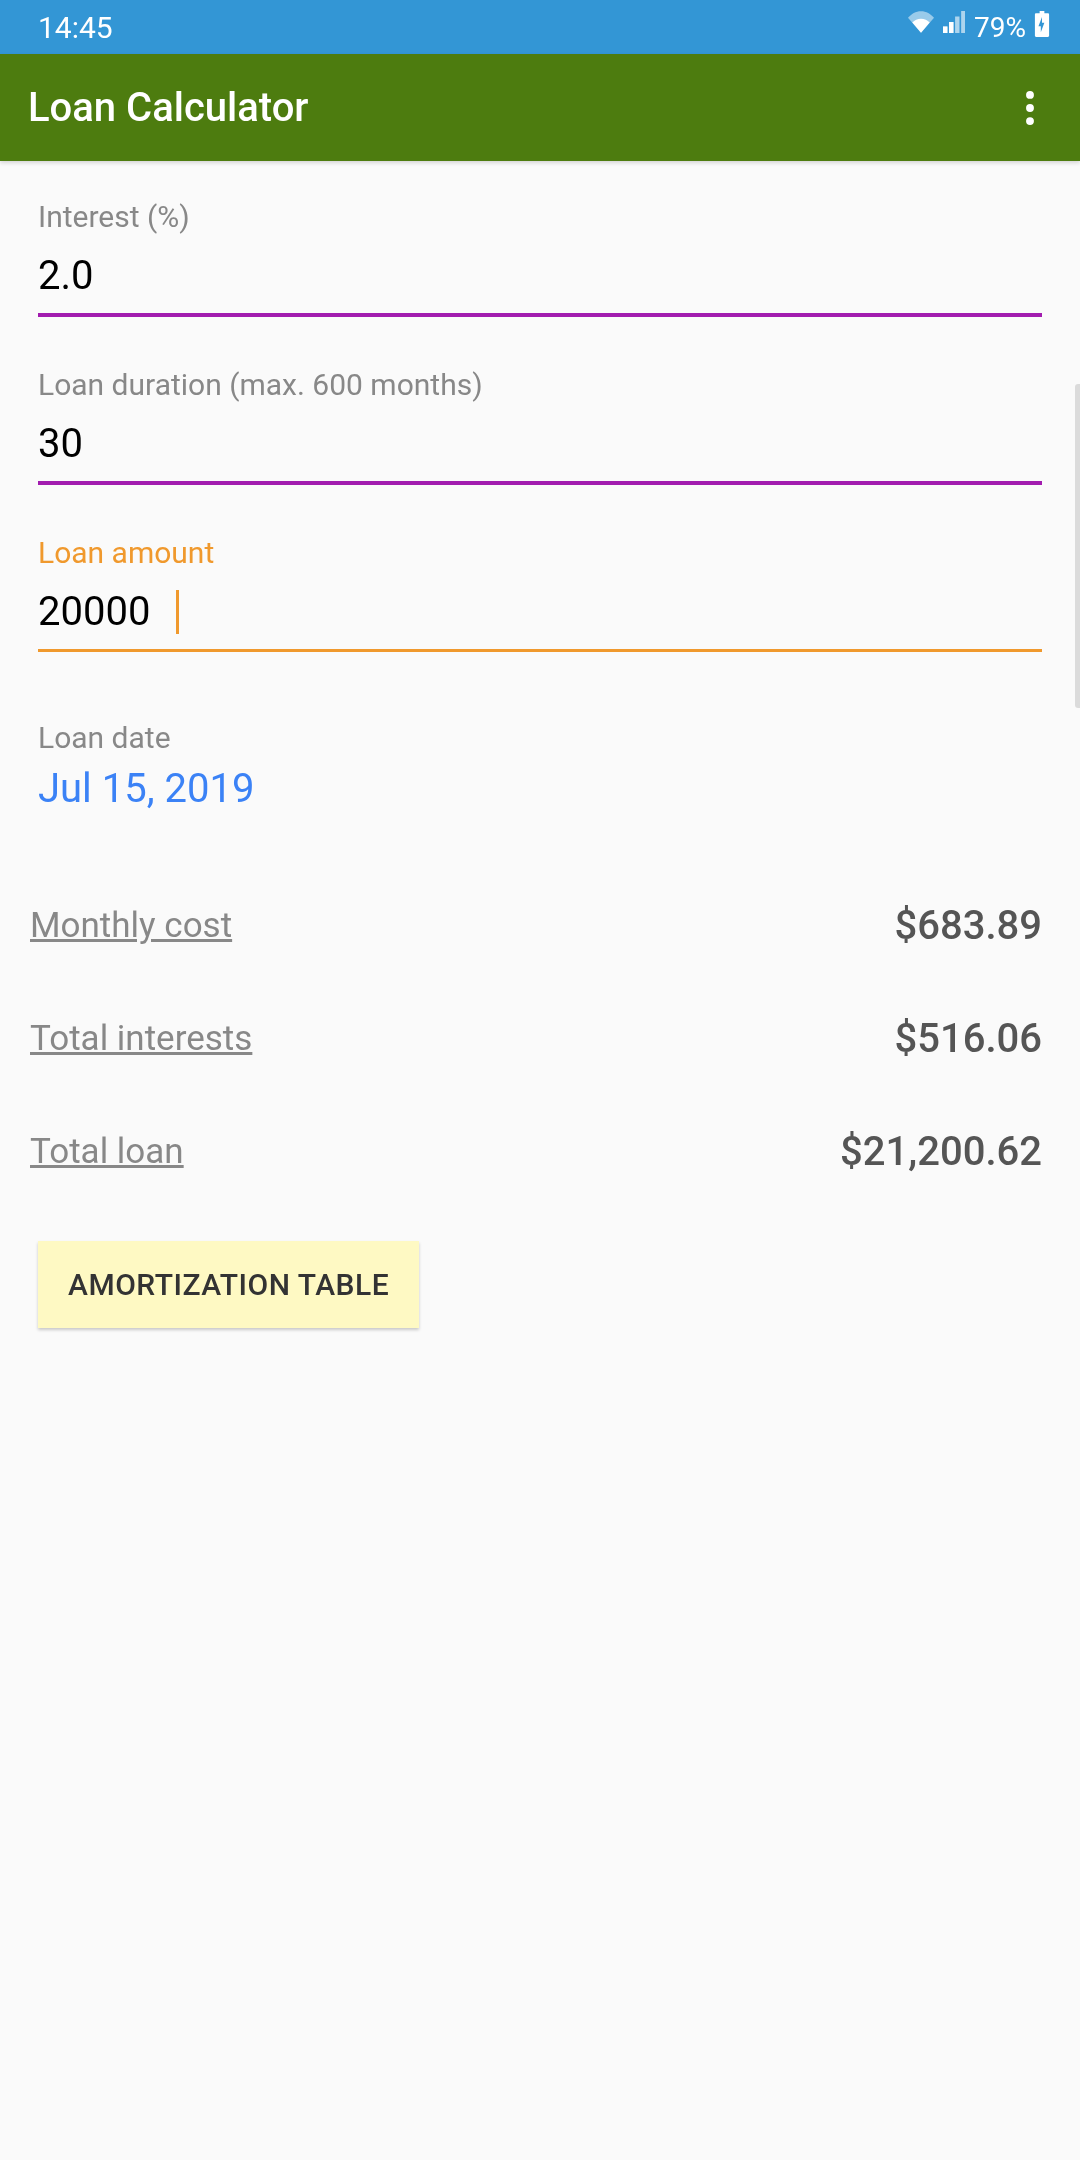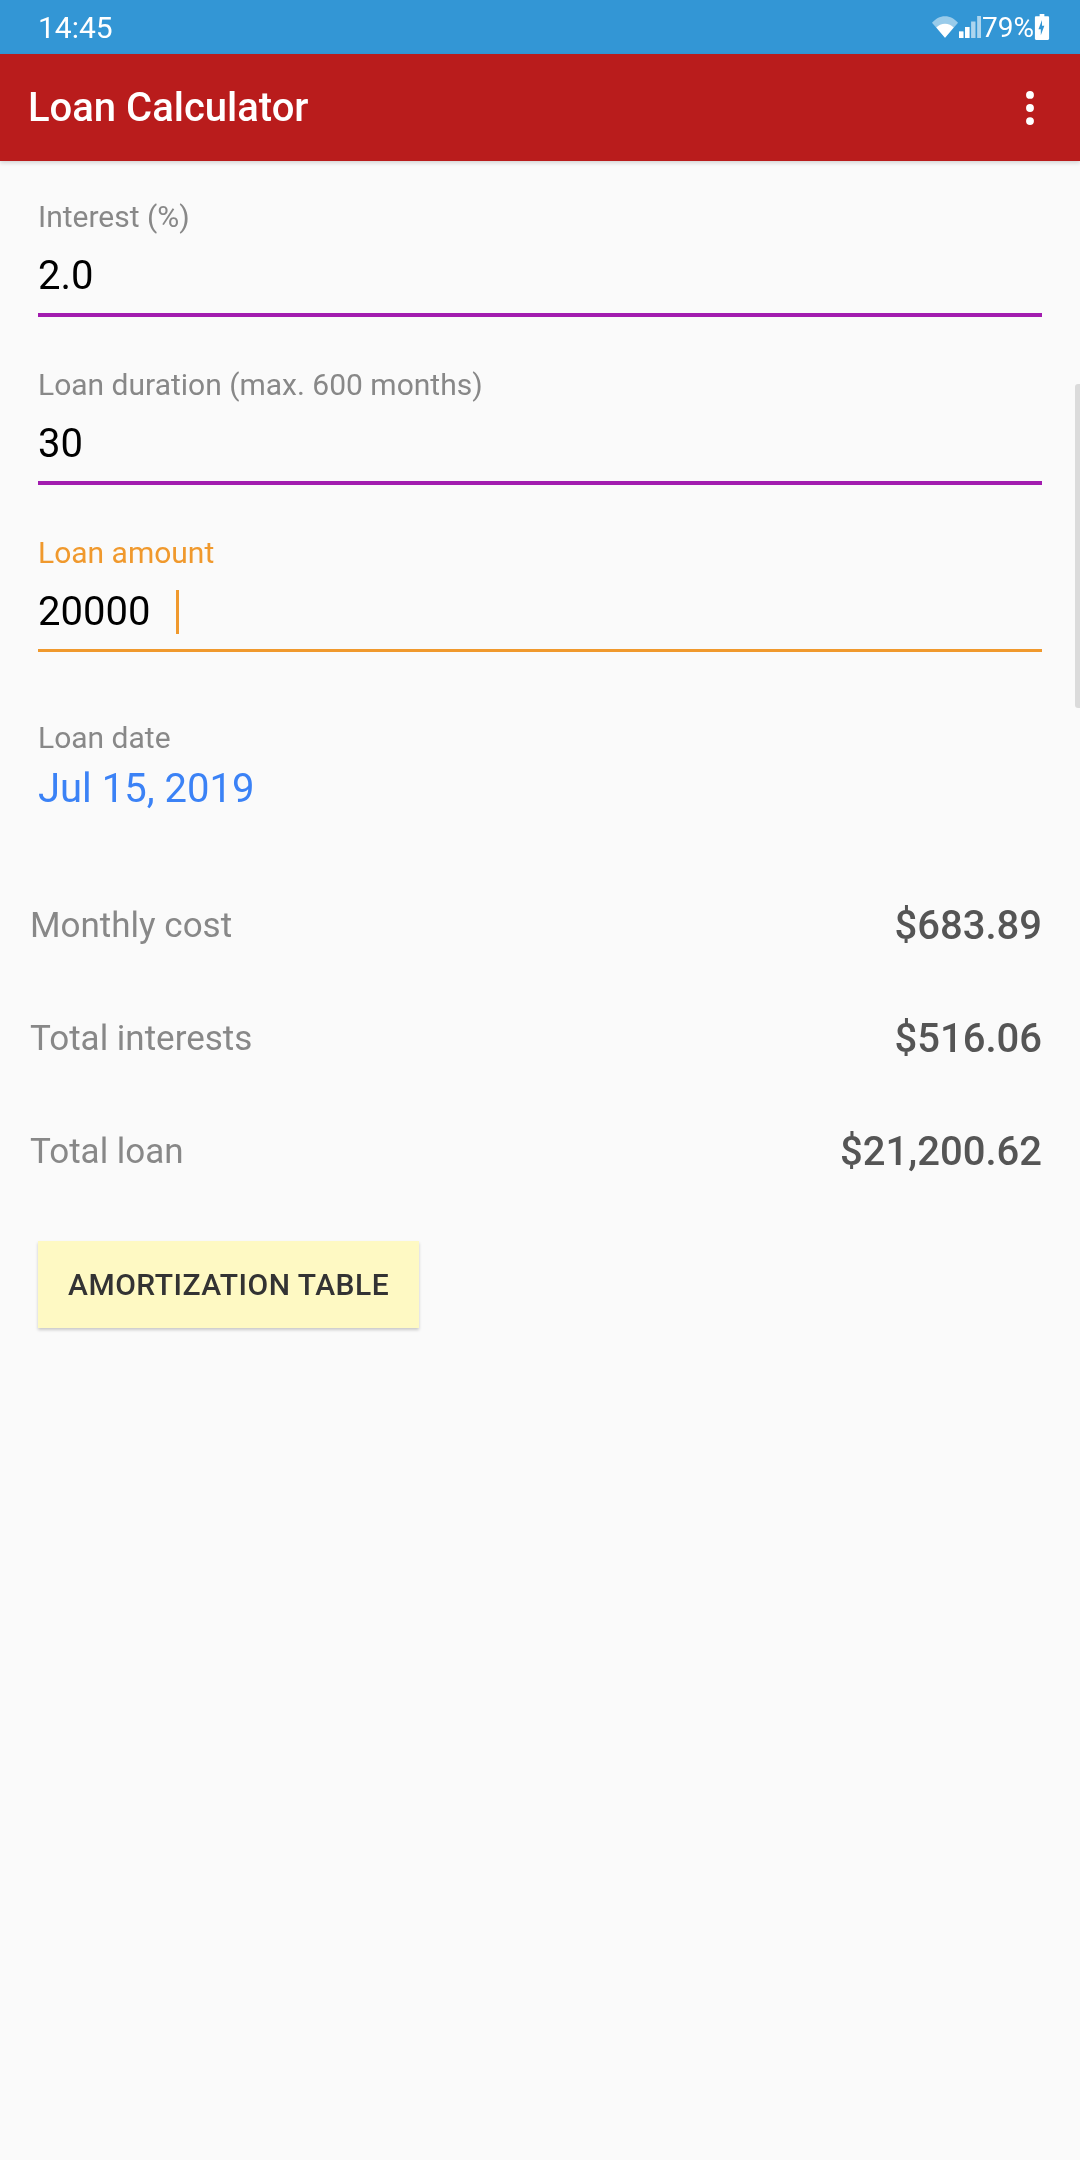--- a/index.html
+++ b/index.html
@@ -22,28 +22,28 @@
       justify-content: space-between;
       padding: 0 30px 0 38px;
       color: #ffffff;
       font-size: 30px;
     }
     .status-left {
       font-weight: 400;
     }
     .status-right {
       display: flex;
-      align-items: center;
+      gap: 8px;
     }
     .status-right svg {
       fill: #ffffff;
     }
     .app-bar {
       height: 107px;
-      background: #b91c1c;
+      background: #4d7c0f;
       display: flex;
       align-items: center;
       justify-content: space-between;
       padding: 0 28px;
       box-shadow: 0 2px 4px rgba(0,0,0,0.15);
     }
     .app-title {
       color: #ffffff;
       font-size: 40px;
       font-weight: 500;
@@ -111,20 +111,21 @@
     .result-row {
       display: flex;
       justify-content: space-between;
       align-items: center;
       margin-bottom: 66px;
       padding-left: -8px;
     }
     .result-label {
       font-size: 35px;
       color: #888888;
+      text-decoration: underline;
     }
     .result-value {
       font-size: 40px;
       color: #555555;
       font-weight: 500;
     }
     .results {
       padding-top: 38px;
       margin-left: -8px;
     }

